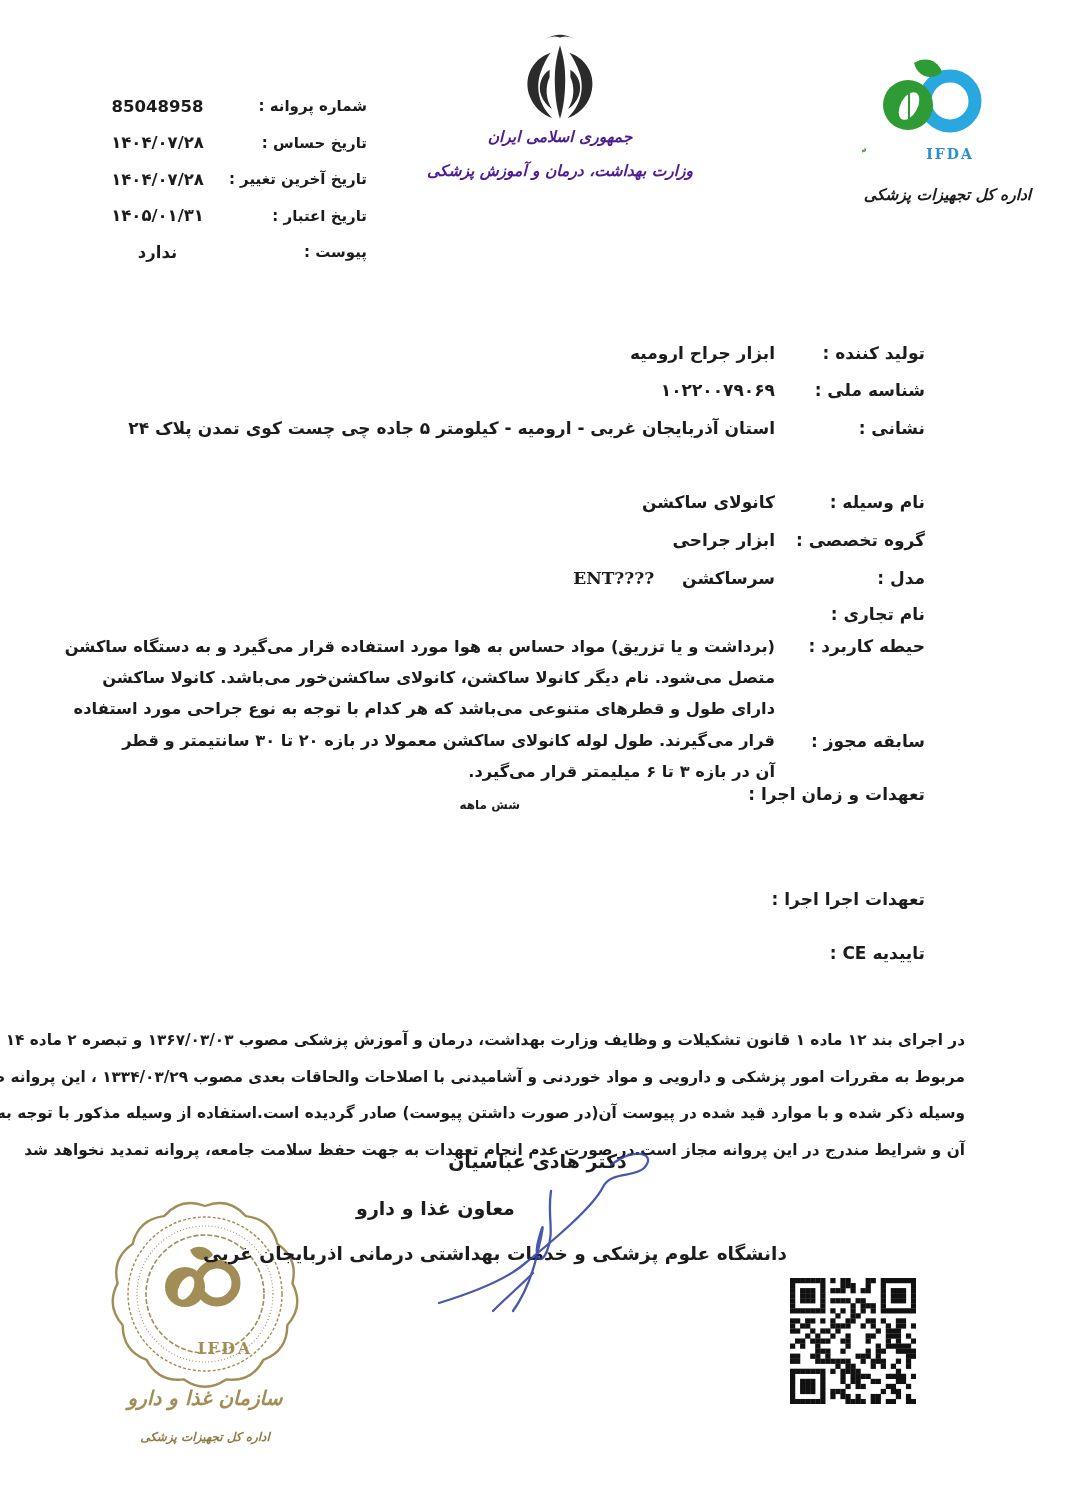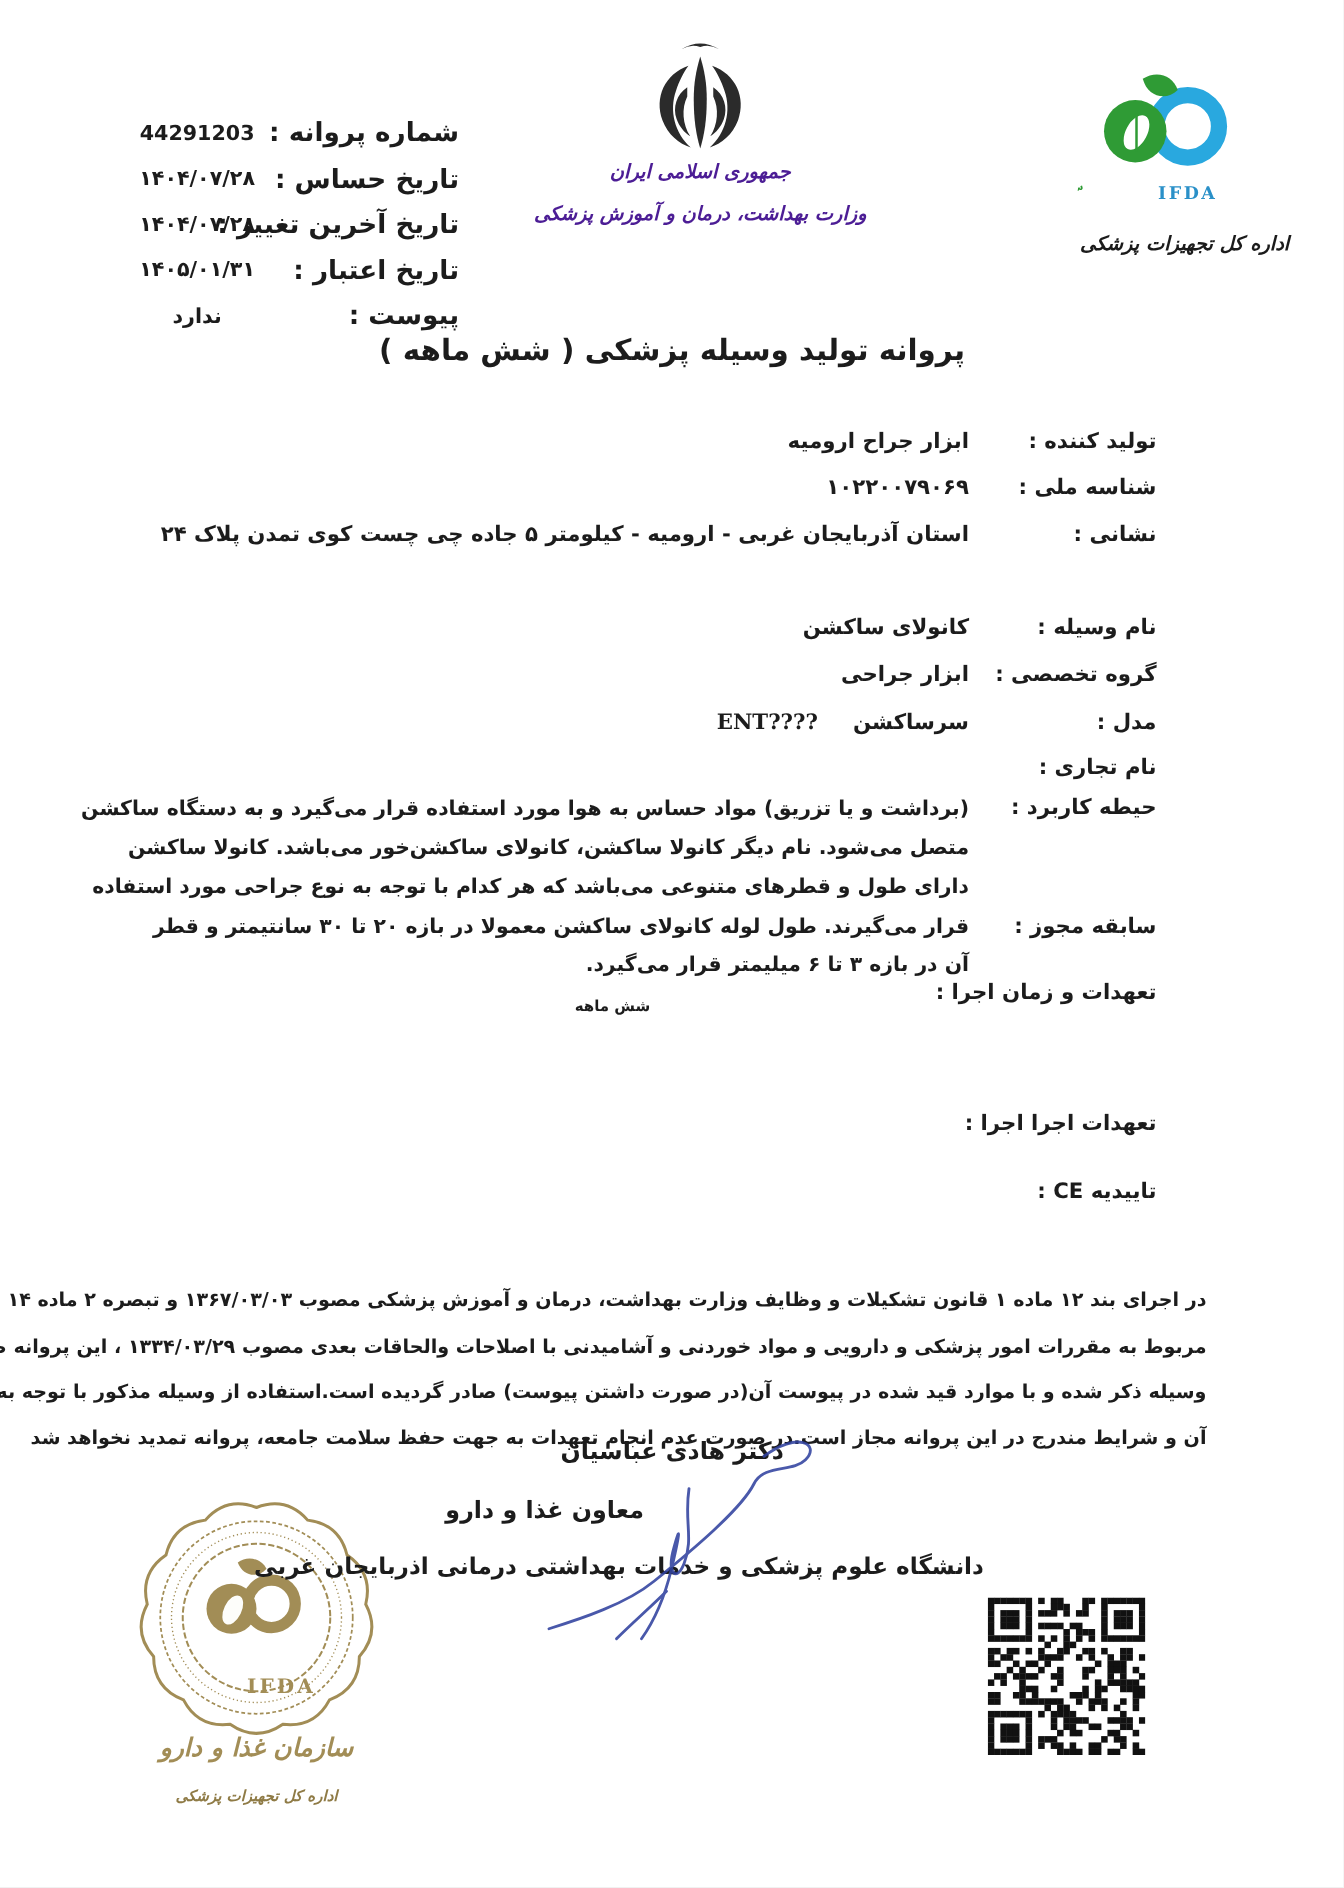--- a/index.html
+++ b/index.html
@@ -3,21 +3,21 @@
 <meta charset="utf-8">
 <style>
   html,body{margin:0;padding:0;background:#e8e8e8;}
   .page{position:relative;width:1075px;height:1510px;margin:0 auto;background:#ffffff;
         font-family:"DejaVu Sans", sans-serif;color:#1c1c1c;direction:rtl;overflow:hidden;}
   .abs{position:absolute;}
 
   
   .info-box{left:82px;top:88px;width:285px;}
   .info-row{display:flex;height:36.5px;align-items:center;direction:rtl;}
-  .info-label{width:142px;font-size:21px;font-weight:700;text-align:right;white-space:nowrap;}
+  .info-label{width:142px;font-size:15px;font-weight:700;text-align:right;white-space:nowrap;}
   .info-value{width:135px;font-size:16.5px;font-weight:700;text-align:center;white-space:nowrap;}
 
   
   .emblem{left:508px;top:30px;width:104px;height:104px;}
   .gov-line{font-style:italic;font-weight:700;text-align:center;color:#4c1d95;}
   .gov-line1{top:128px;left:430px;width:260px;font-size:15.5px;}
   .gov-line2{top:162px;left:400px;width:320px;font-size:15.5px;}
 
   
   .ifda-logo{left:862px;top:55px;width:130px;height:122px;}
@@ -60,21 +60,21 @@
   .qr rect{fill:#111;}
 </style>
 </head>
 <body>
 
 <div class="page">
 
   <div class="abs info-box">
     <div class="info-row">
       <span class="info-label">شماره پروانه :</span>
-      <span class="info-value">44291203</span>
+      <span class="info-value">85048958</span>
     </div>
     <div class="info-row">
       <span class="info-label">تاریخ حساس :</span>
       <span class="info-value">۱۴۰۴/۰۷/۲۸</span>
     </div>
     <div class="info-row">
       <span class="info-label">تاریخ آخرین تغییر :</span>
       <span class="info-value">۱۴۰۴/۰۷/۲۸</span>
     </div>
     <div class="info-row">
@@ -106,21 +106,20 @@
     <circle cx="88" cy="46" r="25" fill="none" stroke="#29a8df" stroke-width="13"></circle>
     <circle cx="46" cy="50" r="25" fill="#2f9b35"></circle>
     <path d="M 52 8 C 63 1 76 5 80 17 C 71 26 56 23 52 8 Z" fill="#2f9b35"></path>
     <ellipse cx="47" cy="51" rx="8.5" ry="15" transform="rotate(28 47 51)" fill="#ffffff"></ellipse>
     <path d="M 47 36 L 47 66" stroke="#2f9b35" stroke-width="2"></path>
     <text x="5" y="96" transform="rotate(-17 5 96)" font-size="8" font-weight="bold" fill="#2f9b35">سازمان غذا و دارو</text>
     <text x="88" y="104" text-anchor="middle" font-size="14" letter-spacing="2" font-weight="bold" font-family="DejaVu Serif, serif" fill="#2a90c8">IFDA</text>
   </svg>
   <div class="abs ifda-dept">اداره کل تجهیزات پزشکی</div>
 
-  <div class="abs doc-title">پروانه تولید وسیله پزشکی  ( شش ماهه )</div>
 
   <div class="abs fields">
     <span class="f-label fr0">تولید کننده :</span>
     <span class="f-value fr0">ابزار جراح ارومیه</span>
 
     <span class="f-label fr1">شناسه ملی :</span>
     <span class="f-value fr1">۱۰۲۲۰۰۷۹۰۶۹</span>
 
     <span class="f-label fr2">نشانی :</span>
     <span class="f-value fr2">استان آذربایجان غربی - ارومیه - کیلومتر ۵ جاده چی چست کوی تمدن پلاک ۲۴</span>

